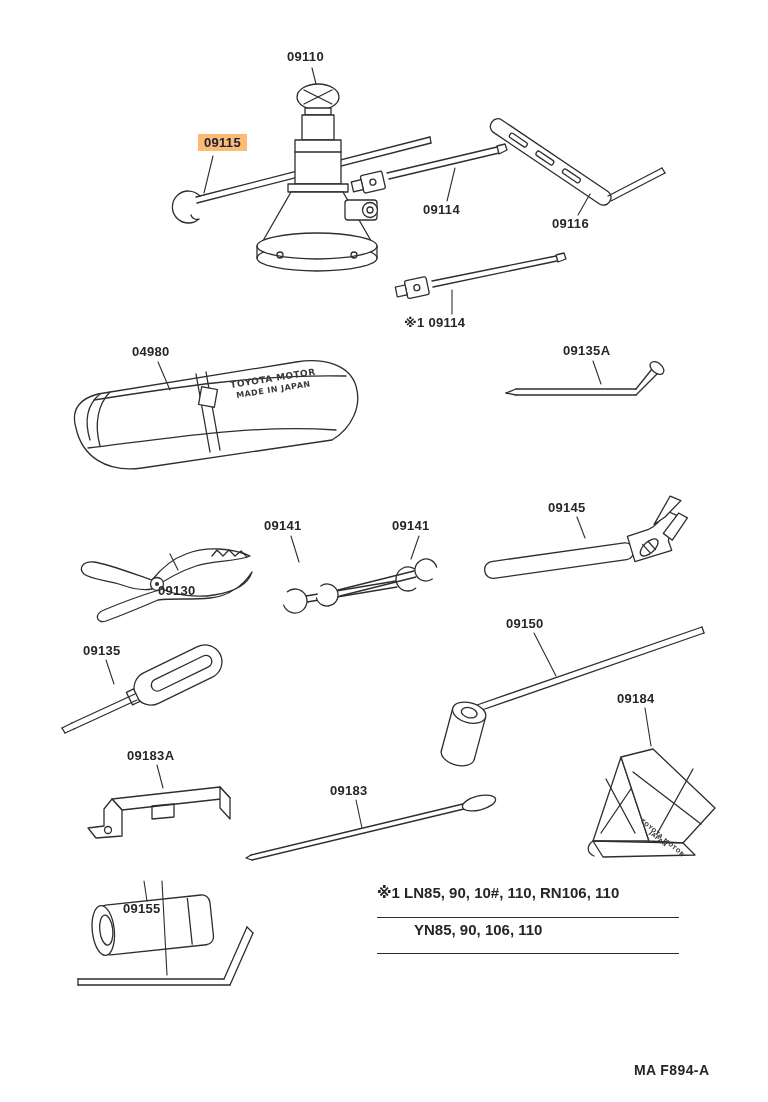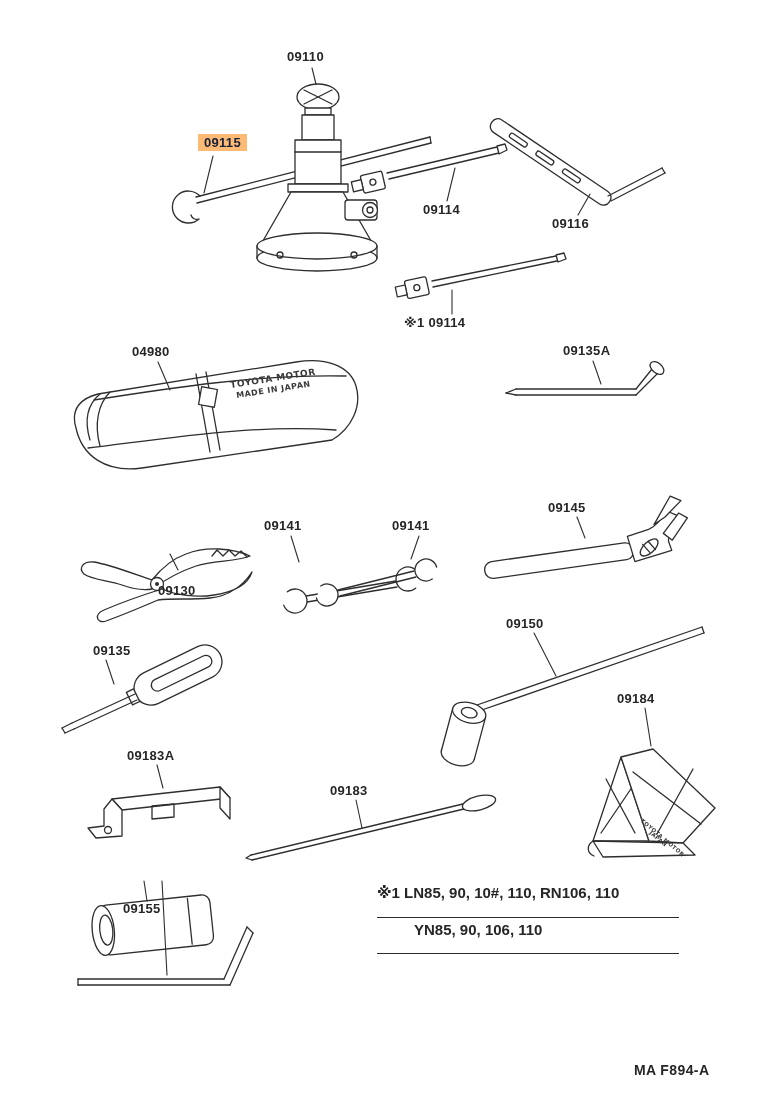--- a/index.html
+++ b/index.html
@@ -239,21 +239,21 @@
   <div class="plabel hl" style="left:191px;top:134px;">09115</div>
   <div class="plabel" style="left:423px;top:202px;">09114</div>
   <div class="plabel" style="left:552px;top:216px;text-align:center;">09116</div>
   <div class="plabel" style="left:404px;top:315px;">※1 09114</div>
   <div class="plabel" style="left:132px;top:344px;">04980</div>
   <div class="plabel" style="left:563px;top:343px;">09135A</div>
   <div class="plabel" style="left:158px;top:537px;margin-top:46px;">09130</div>
   <div class="plabel" style="left:264px;top:518px;">09141</div>
   <div class="plabel" style="left:392px;top:518px;">09141</div>
   <div class="plabel" style="left:548px;top:500px;">09145</div>
-  <div class="plabel" style="left:93px;top:643px;">09135</div>
+  <div class="plabel" style="left:83px;top:643px;">09135</div>
   <div class="plabel" style="left:506px;top:616px;">09150</div>
   <div class="plabel" style="left:617px;top:691px;">09184</div>
   <div class="plabel" style="left:127px;top:748px;">09183A</div>
   <div class="plabel" style="left:330px;top:783px;">09183</div>
   <div class="plabel" style="left:123px;top:901px;">09155</div>
 
   <div class="notes">
     <div class="nline">※1 LN85, 90, 10#, 110, RN106, 110</div>
     <div class="nline second">YN85, 90, 106, 110</div>
   </div>

